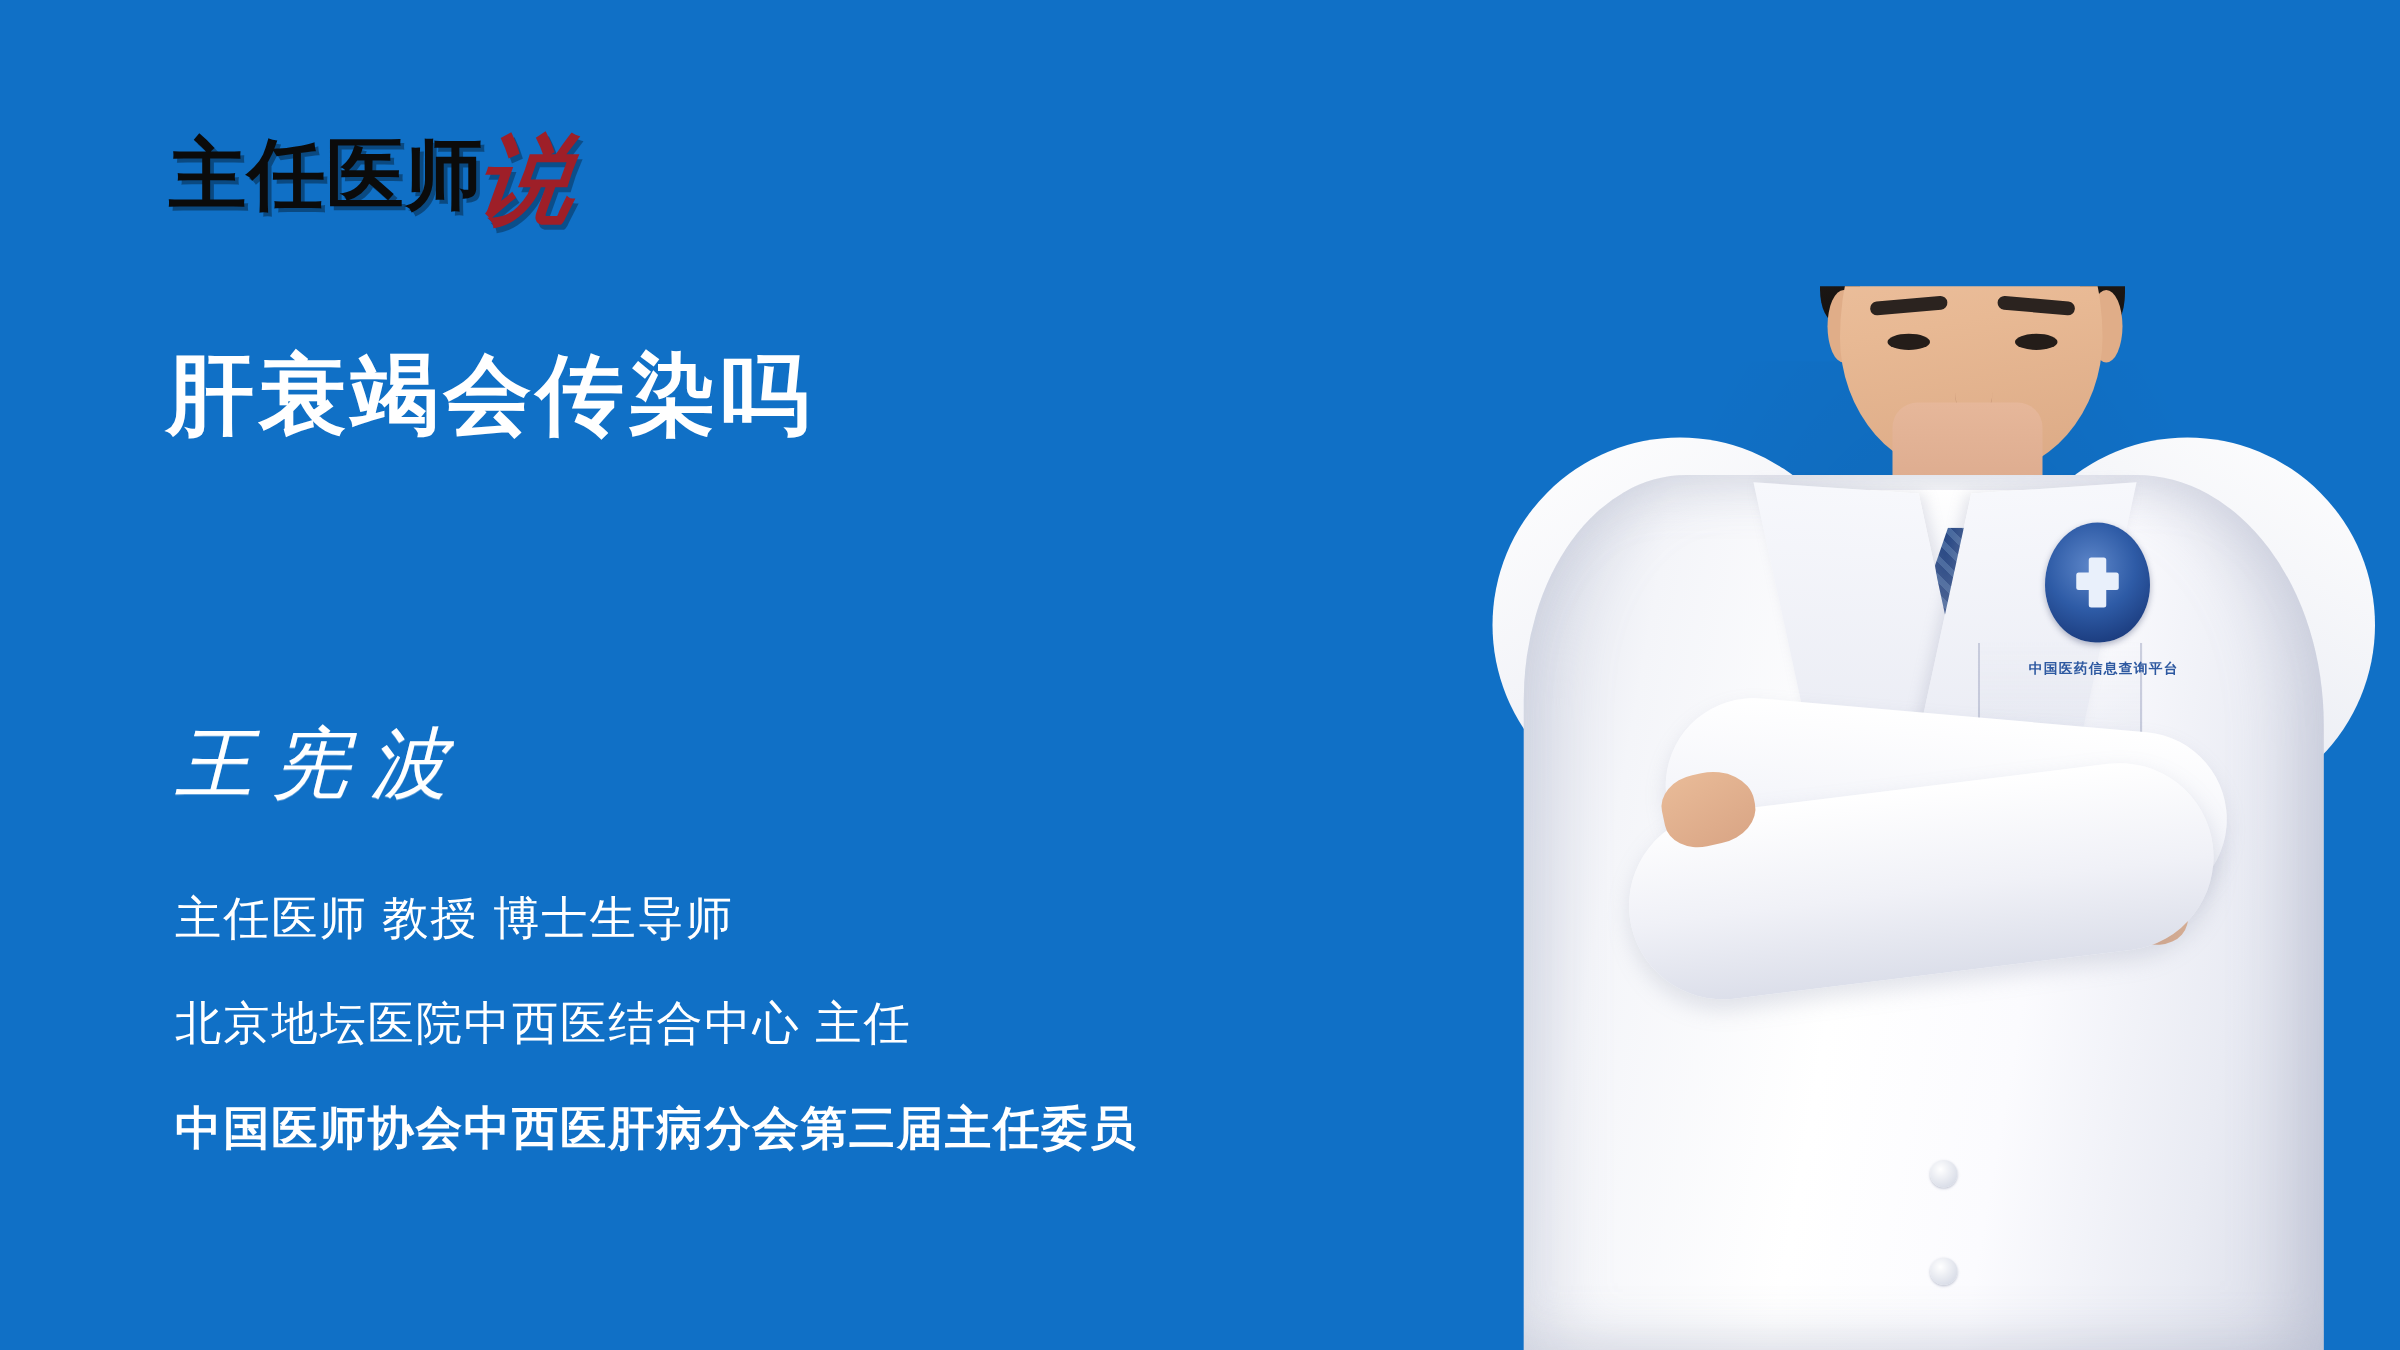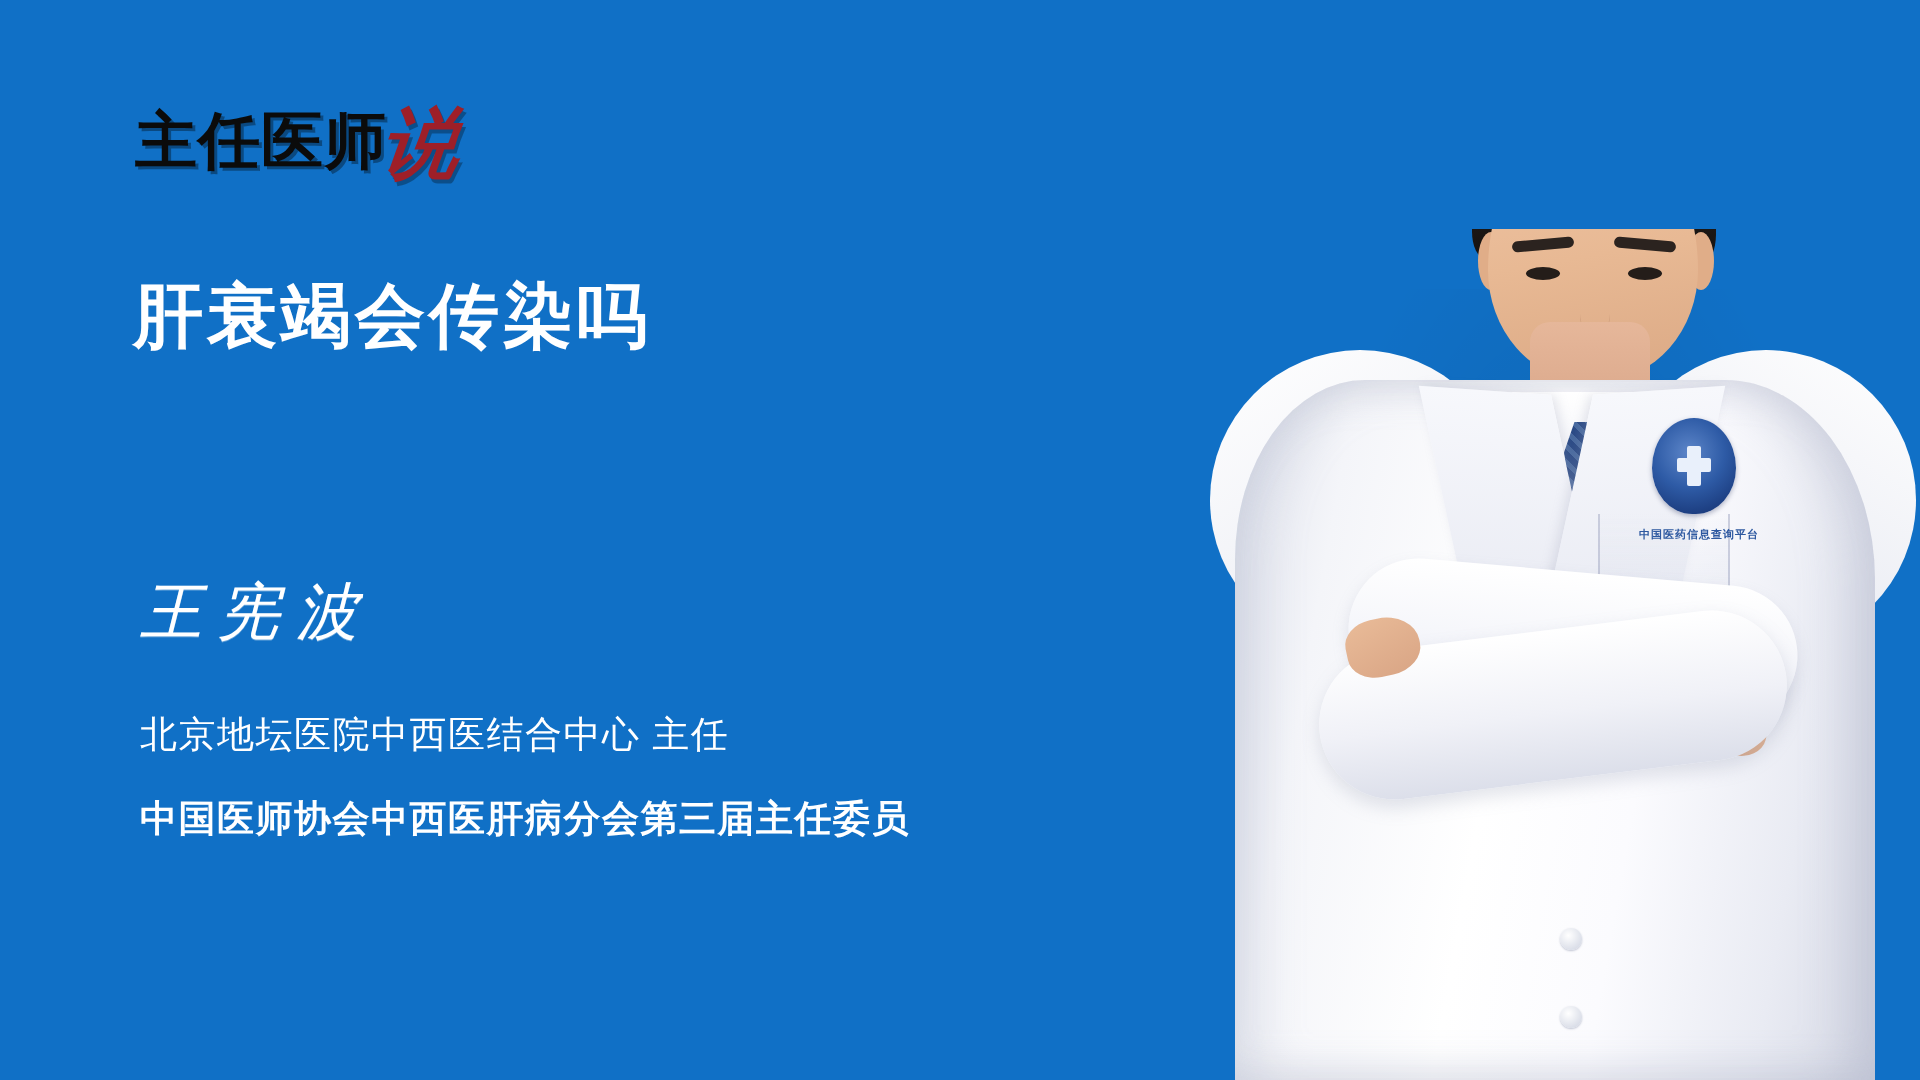--- a/index.html
+++ b/index.html
@@ -89,21 +89,21 @@
     line-height: 1;
     letter-spacing: 1.5px;
     margin-bottom: 47px;
     white-space: nowrap;
   }
   .cred-line:last-child { margin-bottom: 16px; font-weight: bold; }
 
   
   .portrait {
     position: absolute;
-    right: 0;
+    right: 16px;
     bottom: 0;
     width: 720px;
     height: 851px;
     overflow: hidden;
   }
   .p-shadow {
     position: absolute;
     left: 70px;
     top: 60px;
     width: 600px;
@@ -385,20 +385,21 @@
   <div class="brand">
     <span class="brand-main">主任医师</span>
     <span class="brand-accent">说</span>
   </div>
 
   <h1 class="headline">肝衰竭会传染吗</h1>
 
   <div class="doctor-name">王宪波</div>
 
   <div class="credentials">
+    <div class="cred-line">主任医师  教授  博士生导师</div>
     <div class="cred-line">北京地坛医院中西医结合中心  主任</div>
     <div class="cred-line">中国医师协会中西医肝病分会第三届主任委员</div>
   </div>
 
   <div class="portrait">
     <div class="p-shadow"></div>
 
     <div class="hair"></div>
     <div class="ear-l"></div>
     <div class="ear-r"></div>

